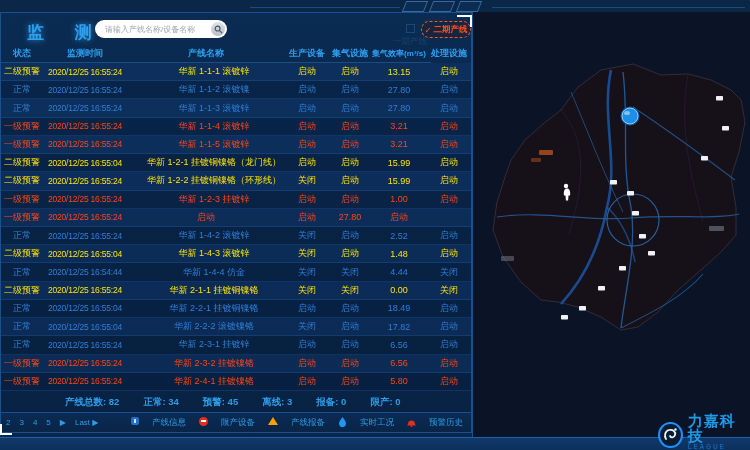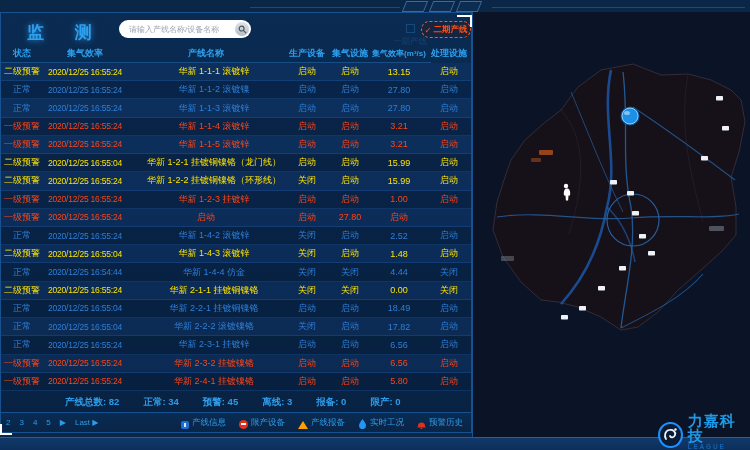--- a/index.html
+++ b/index.html
@@ -15,21 +15,21 @@
   
   .panel{position:absolute;left:0;top:12px;width:472px;height:420px;
     background:linear-gradient(#0a2b52,#082243);border:1px solid #17518f;box-sizing:border-box;}
   .corner-tr{position:absolute;left:457px;top:15px;width:13px;height:10px;
     border-top:2px solid #fff;border-right:2px solid #fff;z-index:5;}
   .corner-bl{position:absolute;left:0;top:424px;width:10px;height:9px;
     border-left:2px solid #fff;border-bottom:2px solid #fff;z-index:5;}
   .tab-title{position:absolute;left:26px;top:8px;font-size:17px;font-weight:bold;
     color:#2da0f0;letter-spacing:13px;text-shadow:0 0 6px rgba(45,160,240,.8);}
   .searchbox{position:absolute;left:94px;top:7px;width:132px;height:18px;background:#fff;
-    border-radius:9px;display:flex;align-items:center;padding:0 2px 0 8px;box-sizing:border-box;margin-left:24px;}
+    border-radius:9px;display:flex;align-items:center;padding:0 2px 0 8px;box-sizing:border-box;}
   .searchbox input{flex:1;border:none;outline:none;background:transparent;font-size:8px;color:#333;
     min-width:0;font-family:inherit;}
   .searchbox input::placeholder{color:#9aa3ad;}
   .search-btn{width:14px;height:14px;border-radius:50%;background:linear-gradient(#dfe4e9,#b6bec7);
     display:flex;align-items:center;justify-content:center;flex:0 0 14px;cursor:pointer;}
   .phase1{position:absolute;left:392px;top:11px;display:flex;align-items:center;gap:3px;
     font-size:8.5px;color:#16446f;cursor:pointer;flex-direction:column;}
   .phase1 .cb{width:7px;height:7px;border:1px solid #174a7c;background:transparent;}
   .phase2{position:absolute;left:420px;top:8px;width:50px;height:17px;border:1px dashed #ff5a1e;
     border-radius:9px;color:#ff4f16;font-size:8.5px;font-weight:bold;display:flex;align-items:center;
@@ -56,21 +56,21 @@
     align-items:center;gap:24px;padding-left:64px;box-sizing:border-box;
     font-size:9.5px;font-weight:bold;color:#2d9ce8;}
   .summary .s-item{white-space:nowrap;}
   
   .bottombar{position:absolute;left:0;top:412px;width:472px;height:21px;border:1px solid #17518f;
     box-sizing:border-box;background:linear-gradient(#0a2b52,#092548);display:flex;align-items:center;}
   .pager{display:flex;align-items:center;gap:9px;padding-left:5px;font-size:8px;color:#2d9ce8;}
   .pager span{cursor:pointer;}
   .legend{margin-left:auto;display:flex;align-items:center;gap:13px;padding-right:8px;
     font-size:8.5px;color:#2d9ce8;}
-  .lg-item{display:flex;align-items:flex-end;gap:3px;cursor:pointer;white-space:nowrap;}
+  .lg-item{display:flex;align-items:flex-start;gap:13px;cursor:pointer;white-space:nowrap;}
   .ic-info{width:8px;height:8px;border-radius:2px;background:#1e6fd0;position:relative;}
   .ic-info:after{content:"";position:absolute;left:3px;top:2px;width:2px;height:4px;background:#cfe6ff;}
   .ic-limit{width:9px;height:9px;border-radius:50%;background:#e0301e;position:relative;}
   .ic-limit:after{content:"";position:absolute;left:2px;top:3.6px;width:5px;height:1.6px;background:#fff;}
   .ic-tri{width:0;height:0;border-left:5px solid transparent;border-right:5px solid transparent;
     border-bottom:8px solid #ffa000;}
   .ic-drop{width:9px;height:10px;}
   .ic-bell{width:9px;height:10px;}
   
   .map{position:absolute;left:472px;top:12px;width:278px;height:438px;background:#0b1426;
@@ -111,21 +111,21 @@
     <span class="cb"></span>
     <span>一期产线</span>
   </div>
   <div class="phase2">
     <span>✓</span>
     <span>二期产线</span>
   </div>
 
   <div class="thead grid">
     <span>状态</span>
-    <span>集气效率</span>
+    <span>监测时间</span>
     <span>产线名称</span>
     <span>生产设备</span>
     <span>集气设施</span>
     <span class="h-eff">集气效率(m³/s)</span>
     <span>处理设施</span>
   </div>
 
   <div class="tbody">
       <div class="trow grid lvl-warn2 odd">
         <span class="c st">二级预警</span>

